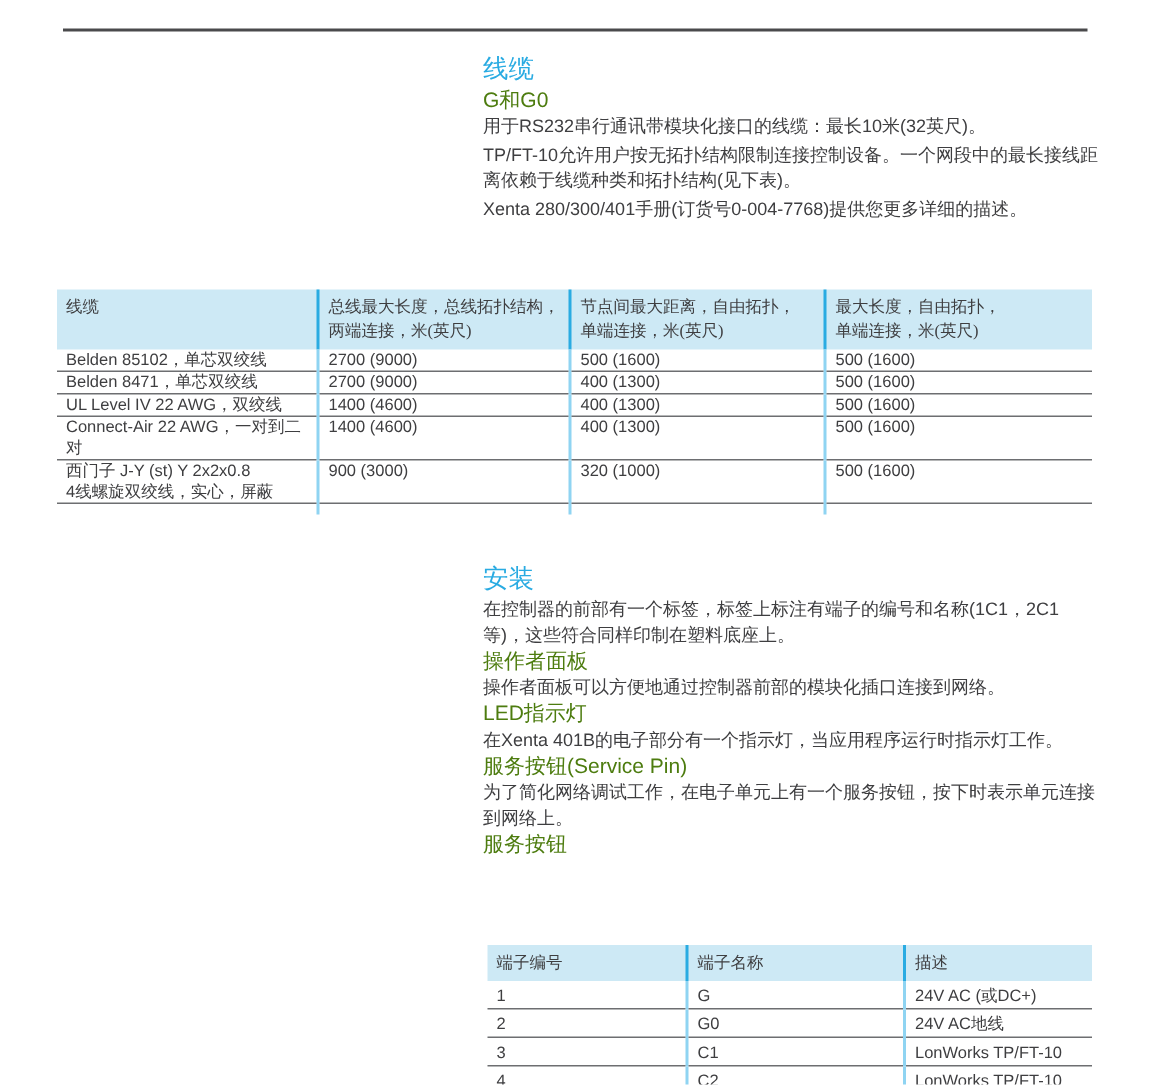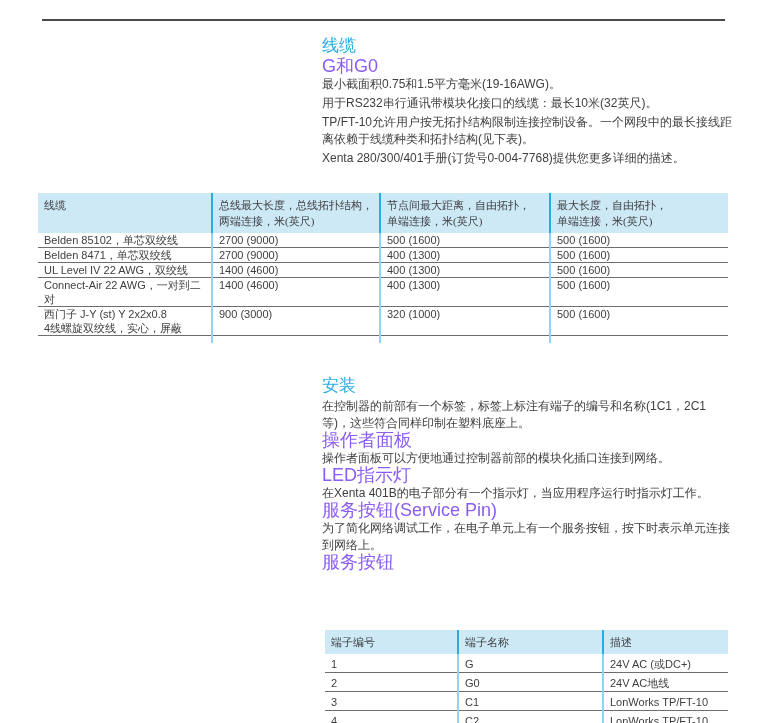--- a/index.html
+++ b/index.html
@@ -8,21 +8,21 @@
     font-family:"Liberation Sans","DejaVu Sans",sans-serif;
     color:#3e3e40;overflow:hidden;
   }
   .top-rule{position:absolute;left:42px;top:19px;width:683px;height:2px;background:#4a4a4c;}
 
   
   .text-col{position:absolute;left:322px;width:410px;}
   .sec-cable{top:36px;}
   .sec-install{top:376px;}
   h1.doc-h1{margin:0 0 2px 0;font-size:17px;line-height:20px;font-weight:400;color:#29abe2;}
-  h2.doc-h2{margin:0;font-size:18px;line-height:16px;font-weight:400;color:#8b5cf6;}
+  h2.doc-h2{margin:0;font-size:14px;line-height:16px;font-weight:400;color:#4d7c0f;}
   p.doc-p{margin:2px 0 0 0;font-size:12px;line-height:17px;color:#3e3e40;}
   .gap14{margin-top:14px;}
   .gap13{margin-top:13px;}
   .gap15{margin-top:15px;}
 
   
   table{border-collapse:collapse;table-layout:fixed;}
   .cable-table{position:absolute;left:38px;top:193px;width:690px;}
   .terminal-table{position:absolute;left:325px;top:630px;width:403px;}
   th,td{font-weight:400;text-align:left;vertical-align:top;font-size:11px;color:#3e3e40;}
@@ -36,21 +36,20 @@
   .terminal-table td{height:15px;padding-top:3px;}
 </style>
 </head>
 <body>
 
 <div class="top-rule"></div>
 
 <div class="text-col sec-cable">
   <h1 class="doc-h1">线缆</h1>
   <h2 class="doc-h2">G和G0</h2>
-  <p class="doc-p">最小截面积0.75和1.5平方毫米(19-16AWG)。</p>
   <p class="doc-p">用于RS232串行通讯带模块化接口的线缆：最长10米(32英尺)。</p>
   <p class="doc-p">TP/FT-10允许用户按无拓扑结构限制连接控制设备。一个网段中的最长接线距离依赖于线缆种类和拓扑结构(见下表)。</p>
   <p class="doc-p">Xenta 280/300/401手册(订货号0-004-7768)提供您更多详细的描述。</p>
 </div>
 
 <table class="cable-table">
   <colgroup>
       <col style="width:174px">
       <col style="width:168px">
       <col style="width:170px">

